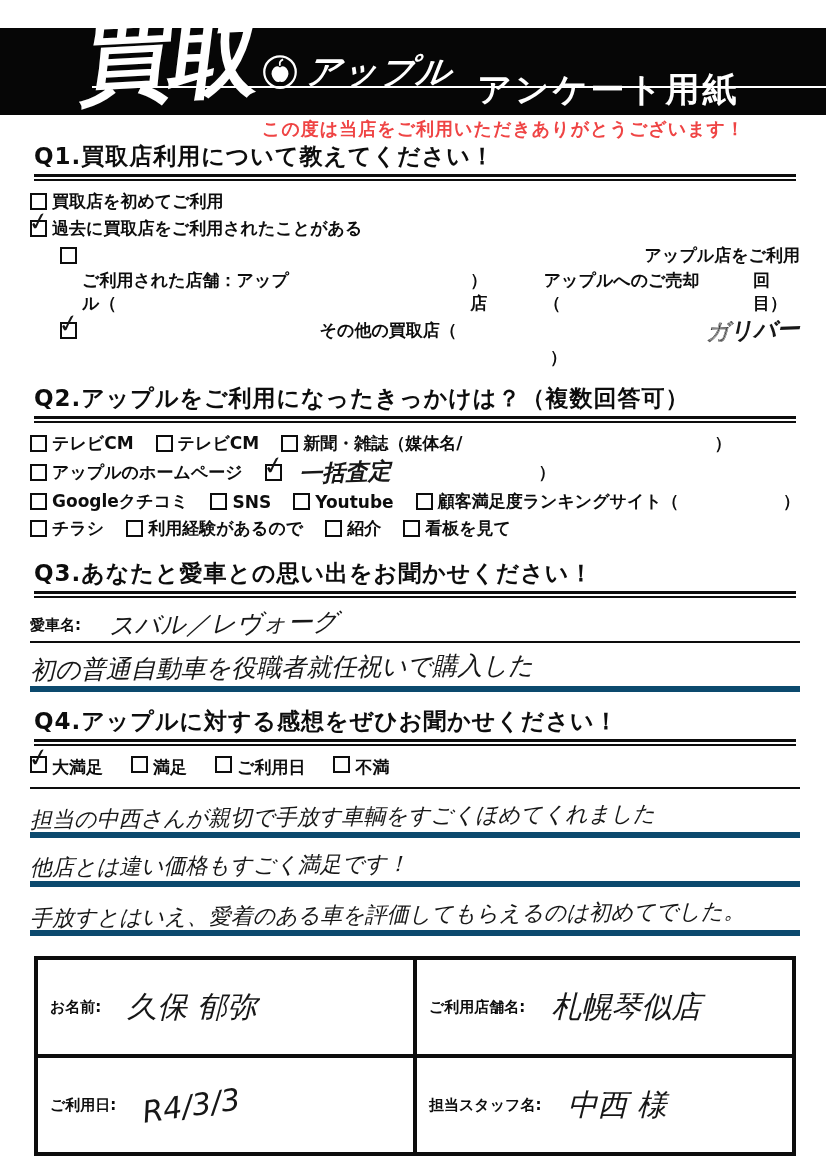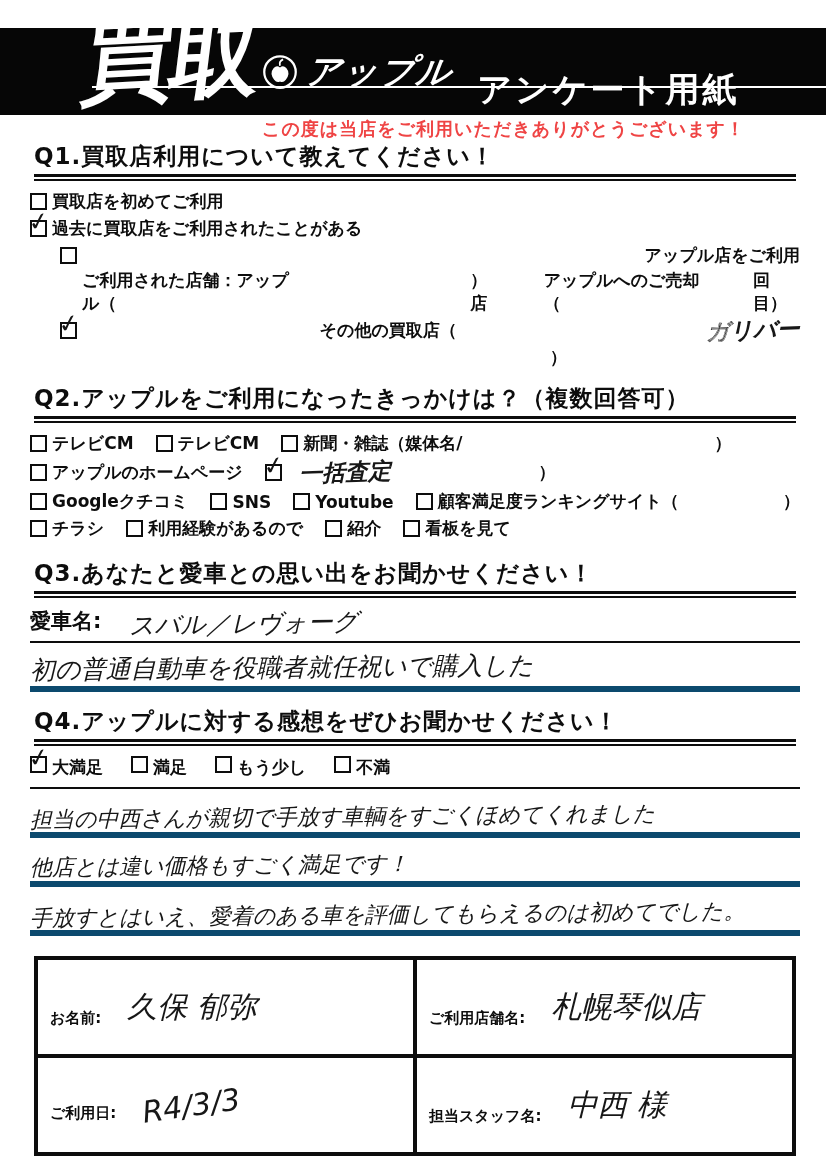--- a/index.html
+++ b/index.html
@@ -28,32 +28,32 @@
   .ind1{padding-left:30px;justify-content:space-between;} .ind2{padding-left:52px;}
   .cb{flex:none;width:13px;height:13px;border:2px solid #0d0d0d;margin-right:5px;position:relative;background:#fff;}
   .cb.checked::after{content:"✓";position:absolute;left:-4px;top:-15px;font-size:25px;font-weight:700;
                      color:#141414;transform:rotate(-10deg);}
   .sp{display:inline-block;flex:none;}
   .hw{font-style:italic;color:#171717;}
   .hw-inline{font-size:23px;margin-left:12px;transform:rotate(-2deg);white-space:nowrap;}
   .gap22{margin-left:22px;} .mla{margin-left:auto;}
   
   .field-row{display:flex;align-items:flex-end;border-bottom:2px solid #0d0d0d;margin-top:13px;padding-bottom:1px;}
-  .field-label{font-size:21px;font-weight:700;padding-bottom:5px;white-space:nowrap;}
+  .field-label{font-size:15px;font-weight:700;padding-bottom:5px;white-space:nowrap;}
   .field-value{font-size:25px;margin-left:28px;transform:rotate(-1deg);}
   .wline{border-bottom:6px solid #0c4a6e;min-height:43px;display:flex;align-items:flex-end;}
   .wtext{font-size:25px;line-height:1.15;padding-bottom:3px;transform:rotate(-0.6deg);white-space:nowrap;}
   .wtext.q4{font-size:22px;}
   .ratings{display:flex;align-items:center;margin-top:14px;padding-bottom:8px;border-bottom:2px solid #0d0d0d;
            font-size:17px;font-weight:600;}
   .ratings .opt{display:flex;align-items:flex-start;margin-right:28px;}
   
   .info-table{width:762px;margin:20px 0 0 4px;border-collapse:collapse;}
   .info-table td{border:4px solid #0d0d0d;height:82px;padding:6px 12px;vertical-align:middle;}
-  .cell{display:flex;align-items:flex-end;}
+  .cell{display:flex;align-items:center;}
   .cell-label{font-size:15px;font-weight:700;white-space:nowrap;}
   .cell-value{font-size:30px;margin-left:26px;white-space:nowrap;}
   .date-value{transform:rotate(-8deg);display:inline-block;}
 </style>
 </head>
 <body>
 
 <div class="page">
 
   <div class="artifact"></div>
@@ -176,21 +176,21 @@
         <span class="opt">
           <span class="cb checked"></span>
           <span>大満足</span>
         </span>
         <span class="opt">
           <span class="cb"></span>
           <span>満足</span>
         </span>
         <span class="opt">
           <span class="cb"></span>
-          <span>もう少し</span>
+          <span>ご利用日</span>
         </span>
         <span class="opt">
           <span class="cb"></span>
           <span>不満</span>
         </span>
       </div>
       <div class="wline">
         <span class="hw wtext q4">担当の中西さんが親切で手放す車輌をすごくほめてくれました</span>
       </div>
       <div class="wline">

